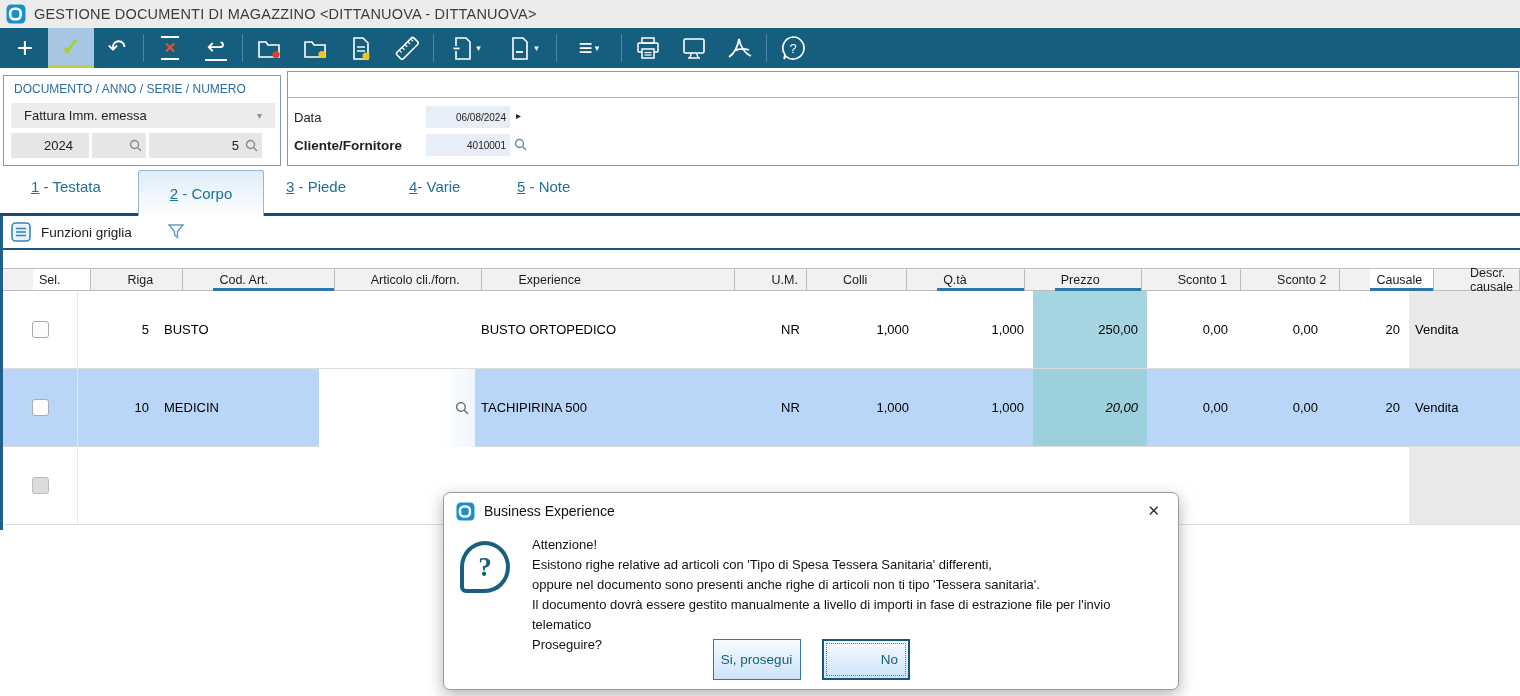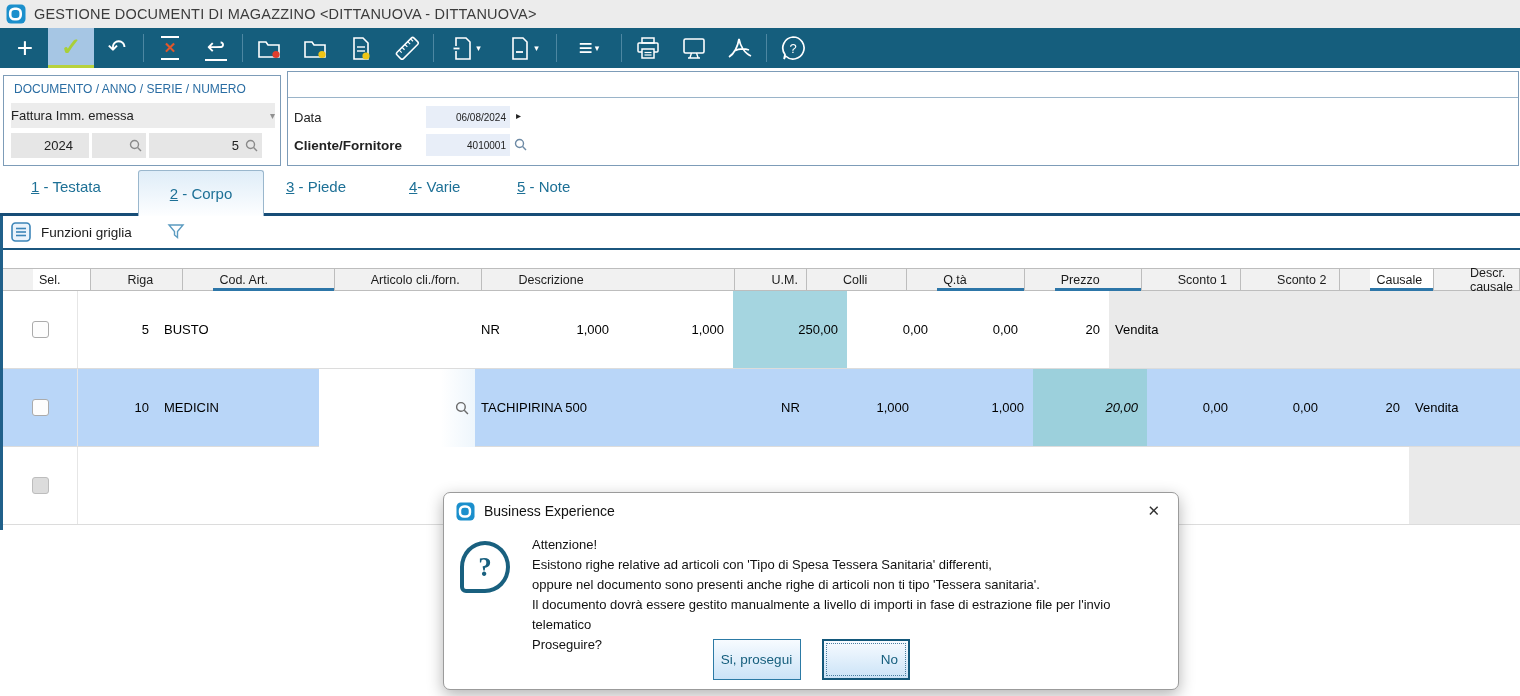--- a/index.html
+++ b/index.html
@@ -24,21 +24,21 @@
   .del-wrap { border-top:2px solid #fff; border-bottom:2px solid #fff; padding:1px 3px; }
   .del-x { color:#e2572b; font-size:15px; font-weight:bold; line-height:1; }
   .rev-wrap { border-bottom:2px solid #fff; padding:0 2px 1px 2px; }
   .glyph-menu { font-size:24px; line-height:.8; letter-spacing:-1px; }
   .caret { font-size:9px; margin-left:3px; color:#fff; }
 
   
   .doc-panel { position:absolute; left:3px; top:75px; width:278px; height:91px; border:1px solid #7d9cb8; background:#fff; }
   .doc-panel .hdr { font-size:12px; color:#2a6da3; padding:6px 0 0 10px; }
   .doc-select { position:absolute; left:7px; top:27px; width:264px; height:25px; background:#ececec;
-                display:flex; align-items:center; font-size:13px; color:#222; padding:0 0; }
+                display:flex; align-items:center; font-size:13px; color:#222; padding:0 13px; }
   .doc-select .chev { margin-left:auto; color:#909090; font-size:10px; }
   .fieldrow { position:absolute; left:7px; top:57px; width:264px; height:36px; display:flex; gap:3px; }
   .mini-field { background:#e6e6e6; height:25px; display:flex; align-items:center; font-size:13px; color:#222; }
   .f-anno { width:78px; justify-content:flex-end; padding-right:16px; }
   .f-serie { width:54px; justify-content:flex-end; padding-right:4px; }
   .f-numero { width:113px; justify-content:flex-end; padding-right:4px; gap:6px; }
 
   .head-panel { position:absolute; left:287px; top:71px; width:1232px; height:95px; border:1px solid #7d9cb8; background:#fff; }
   .head-top { height:26px; border-bottom:1px solid #9ab4c9; }
   .hfield-label { position:absolute; left:6px; font-size:13px; color:#222; }
@@ -284,38 +284,39 @@
         <path d="M3 3 h14 l-5.5 6.5 v6 l-3 -2.5 v-3.5 z" fill="none" stroke="#5b9bc0" stroke-width="1.4"></path>
       </svg>
     </div>
     <div class="spacer18"></div>
 
     <div class="ghead">
       <div class="hcell white w-sel">Sel.</div>
       <div class="hcell w-riga">Riga</div>
       <div class="hcell key w-cod">Cod. Art.</div>
       <div class="hcell w-art">Articolo cli./forn.</div>
-      <div class="hcell w-desc">Descrizione</div>
+      <div class="hcell w-desc">Experience</div>
       <div class="hcell w-um">U.M.</div>
       <div class="hcell w-colli">Colli</div>
       <div class="hcell key w-qta">Q.tà</div>
       <div class="hcell key w-prezzo">Prezzo</div>
       <div class="hcell w-s1">Sconto 1</div>
       <div class="hcell w-s2">Sconto 2</div>
       <div class="hcell white key w-caus">Causale</div>
       <div class="hcell w-dcaus">Descr. causale</div>
     </div>
 
     <div class="grow">
       <div class="cell sel w-sel">
           <div class="checkbox"></div>
         </div>
       <div class="cell num w-riga">5</div>
       <div class="cell w-cod">BUSTO</div>
       <div class="cell w-art"></div>
+      <div class="cell w-desc">BUSTO ORTOPEDICO</div>
       <div class="cell w-um">NR</div>
       <div class="cell num w-colli">1,000</div>
       <div class="cell num w-qta">1,000</div>
       <div class="cell num prezzo1 w-prezzo">250,00</div>
       <div class="cell num w-s1">0,00</div>
       <div class="cell num w-s2">0,00</div>
       <div class="cell num w-caus">20</div>
       <div class="cell dcaus-gray w-dcaus">Vendita</div>
     </div>
 

